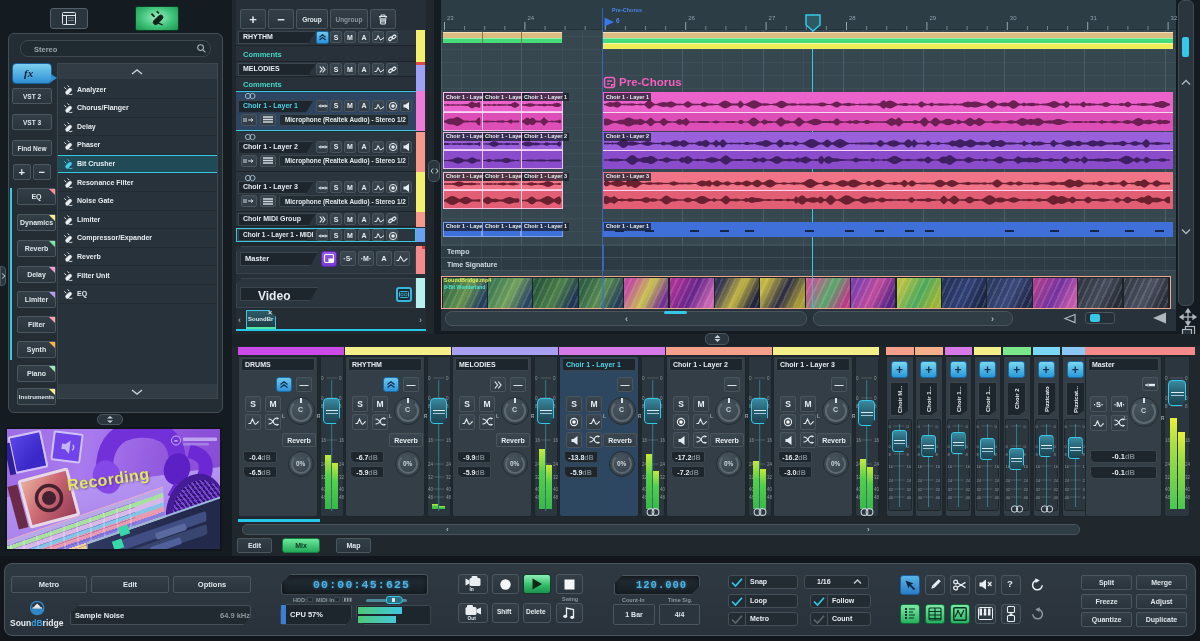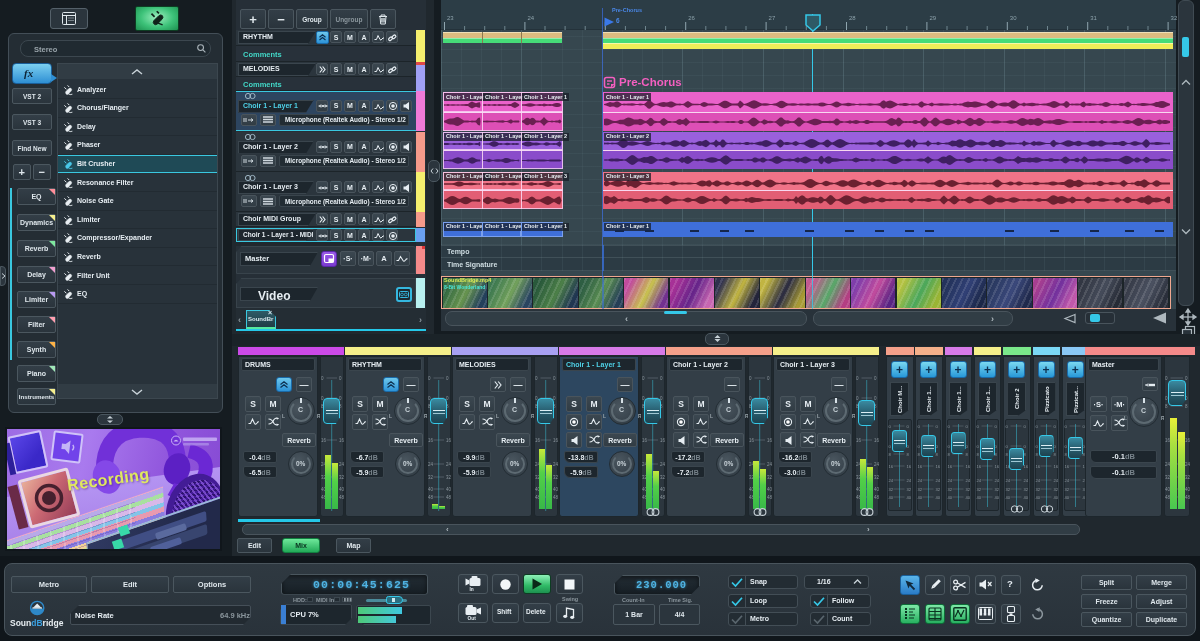--- a/index.html
+++ b/index.html
@@ -1566,39 +1566,39 @@
 <div class="btn" style="left:91px;top:576px;width:78px;height:17px;font-size:7.5px;">Edit</div>
 <div class="btn" style="left:173px;top:576px;width:78px;height:17px;font-size:7.5px;">Options</div>
 <svg class="abs" style="left:29px;top:601px" width="17" height="15" viewBox="0 0 17 15">
     <circle cx="8.2" cy="7" r="6.6" fill="none" stroke="#2e88c8" stroke-width="1.4"></circle>
     <path d="M8.2 13.4 A6.6 6.6 0 0 0 14.8 7.6 L1.6 7.6 A6.6 6.6 0 0 0 8.2 13.6 Z" fill="#2e88c8"></path>
     <path d="M4 6.8 L8.2 2.6 L12.4 6.8 Z" fill="#e8eef2"></path>
     <rect x="3.4" y="6.4" width="9.6" height="1.2" fill="#e8eef2"></rect>
   </svg>
 <div class="lbl" style="left:10px;top:618px;font-size:8.5px;color:#e8eef2;font-weight:bold">Soun<span style="color:#3a9fe0">dB</span>ridge</div>
 <div class="abs" style="left:70px;top:605px;width:181px;height:20px;background:#222a31;border:1px solid #454f58;border-radius:2px;clip-path:polygon(9px 0,100% 0,100% calc(100% - 8px),calc(100% - 8px) 100%,0 100%,0 9px)"></div>
-<div class="lbl" style="left:75px;top:611px;font-size:7.5px;color:#e6edf2;">Noise Rate</div>
+<div class="lbl" style="left:75px;top:611px;font-size:7.5px;color:#e6edf2;">Sample Noise</div>
 <div class="lbl" style="left:220px;top:611px;font-size:7.5px;color:#8b969d;">64.9 kHz</div>
 <div class="abs" style="left:281px;top:574px;width:147px;height:20.5px;background:linear-gradient(#242e36,#161e24);border:1px solid #4a565e;border-radius:3px;box-shadow:inset 0 2px 5px rgba(0,0,0,0.55);clip-path:polygon(10px 0,100% 0,100% 100%,0 100%,0 10px)"></div>
 <div class="lbl" style="left:313px;top:578px;font-size:11.5px;color:#4fb3e3;font-family:'Liberation Mono',monospace;font-weight:bold;letter-spacing:1.2px;text-shadow:0 0 3px rgba(70,190,240,0.6)">00:00:45:625</div>
 <div class="lbl" style="left:293px;top:596.5px;font-size:5.5px;color:#8b969d;">HDD:</div>
 <div class="abs" style="left:307px;top:596.5px;width:6px;height:5.5px;background:#222b32;border:1px solid #3c474f"></div>
 <div class="lbl" style="left:316px;top:596.5px;font-size:5.5px;color:#8b969d;">MIDI In:</div>
 <div class="abs" style="left:334px;top:596.5px;width:6px;height:5.5px;background:#222b32;border:1px solid #3c474f"></div>
 <div class="abs" style="left:342px;top:596.5px;width:10px;height:5.5px;background:#222b32;border:1px solid #3c474f"></div>
 <svg class="abs" style="left:343.5px;top:597.5px" width="8" height="3.5" viewBox="0 0 8 3.5">
     <g fill="#8b969d">
       <rect x="0" y="0" width="1.8" height="3.5"></rect>
       <rect x="2.8" y="0" width="1.8" height="3.5"></rect>
       <rect x="5.6" y="0" width="1.8" height="3.5"></rect>
     </g>
   </svg>
 <div class="abs" style="left:280px;top:604px;width:72px;height:21px;background:#1d262d;border:1px solid #3c474f;border-radius:2px;clip-path:polygon(6px 0,100% 0,100% calc(100% - 7px),calc(100% - 7px) 100%,0 100%,0 6px)"></div>
 <div class="abs" style="left:281px;top:605px;width:5px;height:19px;background:#3a7fd4"></div>
-<div class="lbl" style="left:290px;top:610px;font-size:7.5px;color:#e6edf2;">CPU 7%</div>
+<div class="lbl" style="left:290px;top:610px;font-size:7.5px;color:#e6edf2;">CPU 57%</div>
 <div class="abs" style="left:366px;top:598.5px;width:41px;height:3px;background:#4a8a9a;border-radius:2px"></div>
 <div class="abs" style="left:386px;top:596px;width:17px;height:7.5px;background:#2b6f80;border:1.2px solid #35c8e8;border-radius:3px 5px 5px 3px"></div>
 <div class="abs" style="left:392px;top:598px;width:3px;height:3.5px;background:#cfe8ee"></div>
 <div class="abs" style="left:356px;top:605px;width:75px;height:20px;background:#1d262d;border:1px solid #3c474f;border-radius:2px;clip-path:polygon(0 0,100% 0,100% 100%,8px 100%,0 calc(100% - 7px))"></div>
 <div class="abs" style="left:358px;top:606.5px;width:44px;height:7.5px;background:linear-gradient(90deg,#4ec878,#3fc8e0)"></div>
 <div class="abs" style="left:358px;top:615.5px;width:38px;height:7.5px;background:linear-gradient(90deg,#4ec878,#45c8d8)"></div>
 <div class="abs" style="left:458px;top:574px;width:30px;height:20px;background:linear-gradient(#333e47,#2a343c);border:1px solid #4b575f;border-radius:3px;"></div>
 <svg class="abs" style="left:465px;top:576px" width="17" height="11" viewBox="0 0 17 11">
     <g fill="#e8eef2">
       <rect x="4.5" y="2" width="11" height="8" rx="1.5"></rect>
@@ -1635,21 +1635,21 @@
 <div class="lbl" style="left:526px;top:608px;font-size:6.5px;color:#e6edf2;">Delete</div>
 <div class="abs" style="left:556px;top:603px;width:27px;height:20px;background:linear-gradient(#333e47,#2a343c);border:1px solid #4b575f;border-radius:3px;"></div>
 <svg class="abs" style="left:563px;top:606px" width="13" height="13" viewBox="0 0 13 13">
     <g fill="none" stroke="#e8eef2" stroke-width="1.3">
       <path d="M3.5 10 V2 L10.5 3.5 V11"></path>
     </g>
     <ellipse cx="2.2" cy="10.3" rx="2" ry="1.6" fill="#e8eef2"></ellipse>
     <ellipse cx="9.2" cy="11.3" rx="2" ry="1.6" fill="#e8eef2"></ellipse>
   </svg>
 <div class="abs" style="left:614px;top:575px;width:86px;height:19.5px;background:linear-gradient(#242e36,#161e24);border:1px solid #4a565e;border-radius:3px;box-shadow:inset 0 2px 5px rgba(0,0,0,0.55);clip-path:polygon(9px 0,100% 0,100% calc(100% - 9px),calc(100% - 9px) 100%,0 100%,0 9px)"></div>
-<div class="lbl" style="left:636px;top:579px;font-size:10.5px;color:#4fb3e3;font-family:'Liberation Mono',monospace;font-weight:bold;letter-spacing:1px;text-shadow:0 0 3px rgba(70,190,240,0.6)">230.000</div>
+<div class="lbl" style="left:636px;top:579px;font-size:10.5px;color:#4fb3e3;font-family:'Liberation Mono',monospace;font-weight:bold;letter-spacing:1px;text-shadow:0 0 3px rgba(70,190,240,0.6)">120.000</div>
 <div class="lbl" style="left:622px;top:597px;font-size:5.5px;color:#8b969d;">Count-In</div>
 <div class="lbl" style="left:668px;top:597px;font-size:5.5px;color:#8b969d;">Time Sig.</div>
 <div class="btn" style="left:613px;top:604px;width:42px;height:21px;font-size:7px;background:#2b353d">1 Bar</div>
 <div class="btn" style="left:659px;top:604px;width:41px;height:21px;font-size:7px;background:#2b353d">4/4</div>
 <div class="abs" style="left:728px;top:575px;width:70px;height:13.5px;background:#232c33;border:1px solid #434e56;border-radius:3px"></div>
 <svg class="abs" style="left:731px;top:577.5px" width="12" height="9" viewBox="0 0 12 9">
     <path d="M1 4.5 L4.5 8 L11 0.8" fill="none" stroke="#35c8e8" stroke-width="1.7"></path>
   </svg>
 <div class="abs" style="left:745px;top:576px;width:1px;height:11.5px;background:#434e56"></div>
 <div class="lbl" style="left:750px;top:578px;font-size:7px;color:#e6edf2;">Snap</div>

